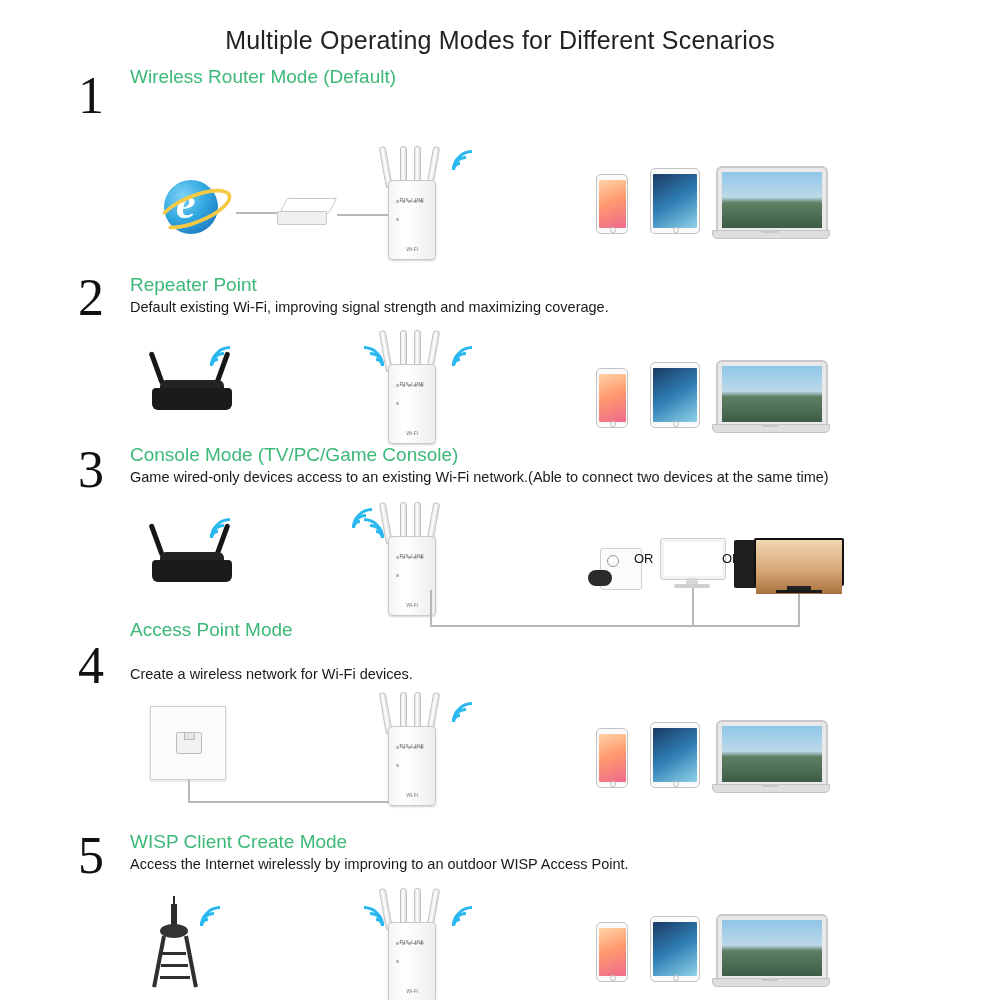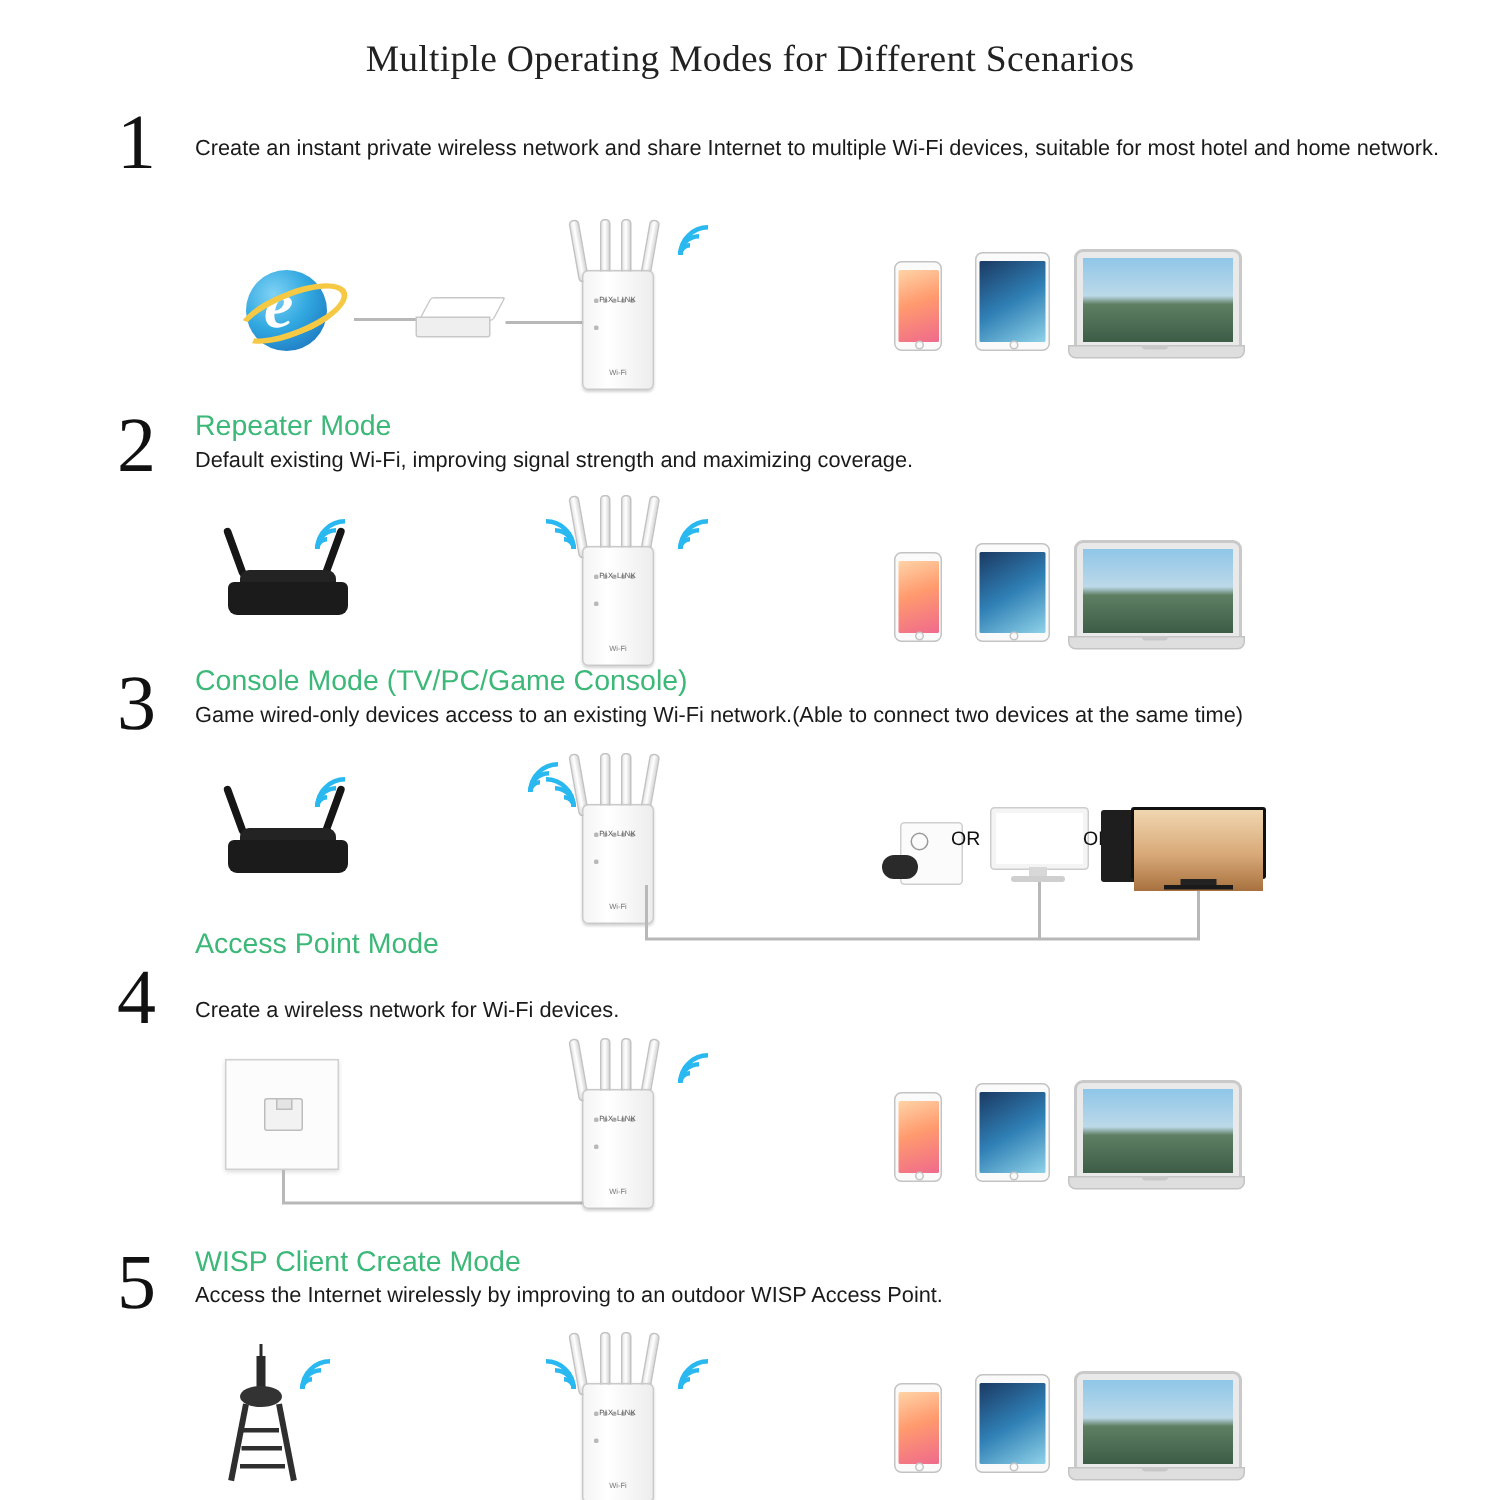--- a/index.html
+++ b/index.html
@@ -17,21 +17,21 @@
   }
   .page-title {
     position: absolute;
     top: 26px;
     left: 0;
     width: 1000px;
     text-align: center;
     font-size: 25px;
     color: #222;
     letter-spacing: 0.2px;
-    font-family: Liberation Serif, serif;
+    font-family: Liberation Sans, sans-serif;
   }
 
   .section { position: absolute; left: 0; width: 1000px; }
 
   .sec-num {
     position: absolute;
     left: 78px;
     font-size: 52px;
     color: #111;
     font-family: "Liberation Serif", serif;
@@ -298,21 +298,21 @@
   .wire.h { height: 1.5px; }
   .wire.v { width: 1.5px; }
 </style>
 </head>
 <body>
 
 <div class="page-title">Multiple Operating Modes for Different Scenarios</div>
 
 <div class="section" style="top:0;height:260px;">
   <div class="sec-num" style="top:70px;">1</div>
-  <div class="sec-body" style="top:89px;">Create an instant private wireless network and share Internet to multiple Wi-Fi devices, suitable for most hotel and home network.</div>
+  <div class="sec-head" style="top:66px;">Wireless Router Mode (Default)</div>
 
   <div class="wire h" style="left:236px;top:212px;width:58px;"></div>
   <div class="wire h" style="left:337px;top:214px;width:52px;"></div>
 
   <div class="ie art" style="left:156px;top:174px;">
     <div class="globe"></div>
     <div class="e">e</div>
     <div class="ring"></div>
   </div>
 
@@ -353,21 +353,21 @@
     <div class="lid">
         <div class="scr"></div>
       </div>
     <div class="base"></div>
     <div class="notch"></div>
   </div>
 </div>
 
 <div class="section" style="top:0;">
   <div class="sec-num" style="top:272px;">2</div>
-  <div class="sec-head" style="top:274px;">Repeater Mode</div>
+  <div class="sec-head" style="top:274px;">Repeater Point</div>
   <div class="sec-body" style="top:297px;">Default existing Wi-Fi, improving signal strength and maximizing coverage.</div>
 
   <div class="router art" style="left:146px;top:344px;">
     <div class="rant ra1"></div>
     <div class="rant ra2"></div>
     <div class="rtop"></div>
     <div class="rbody"></div>
   </div>
   <div class="wifi art" style="left:206px;top:336px;">
       <span class="s1"></span>

